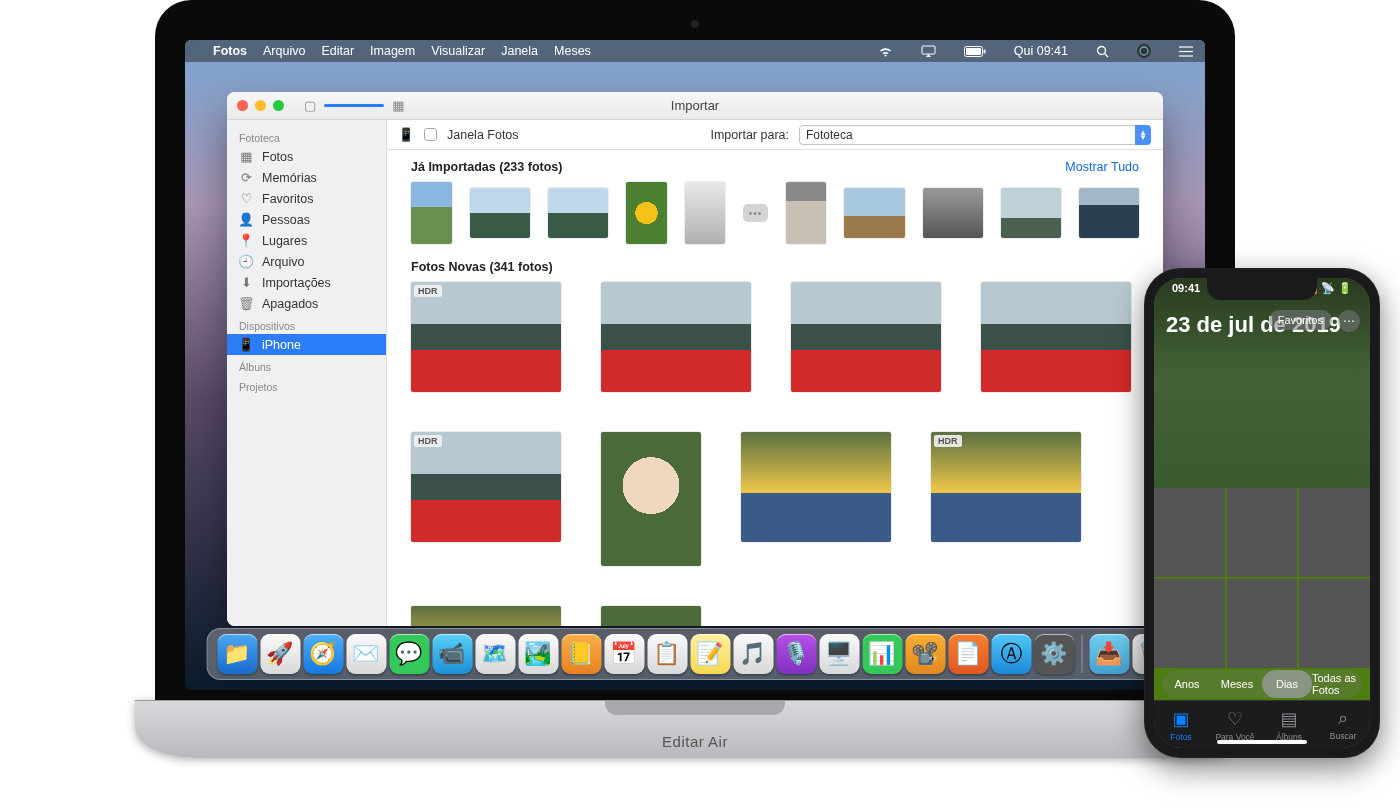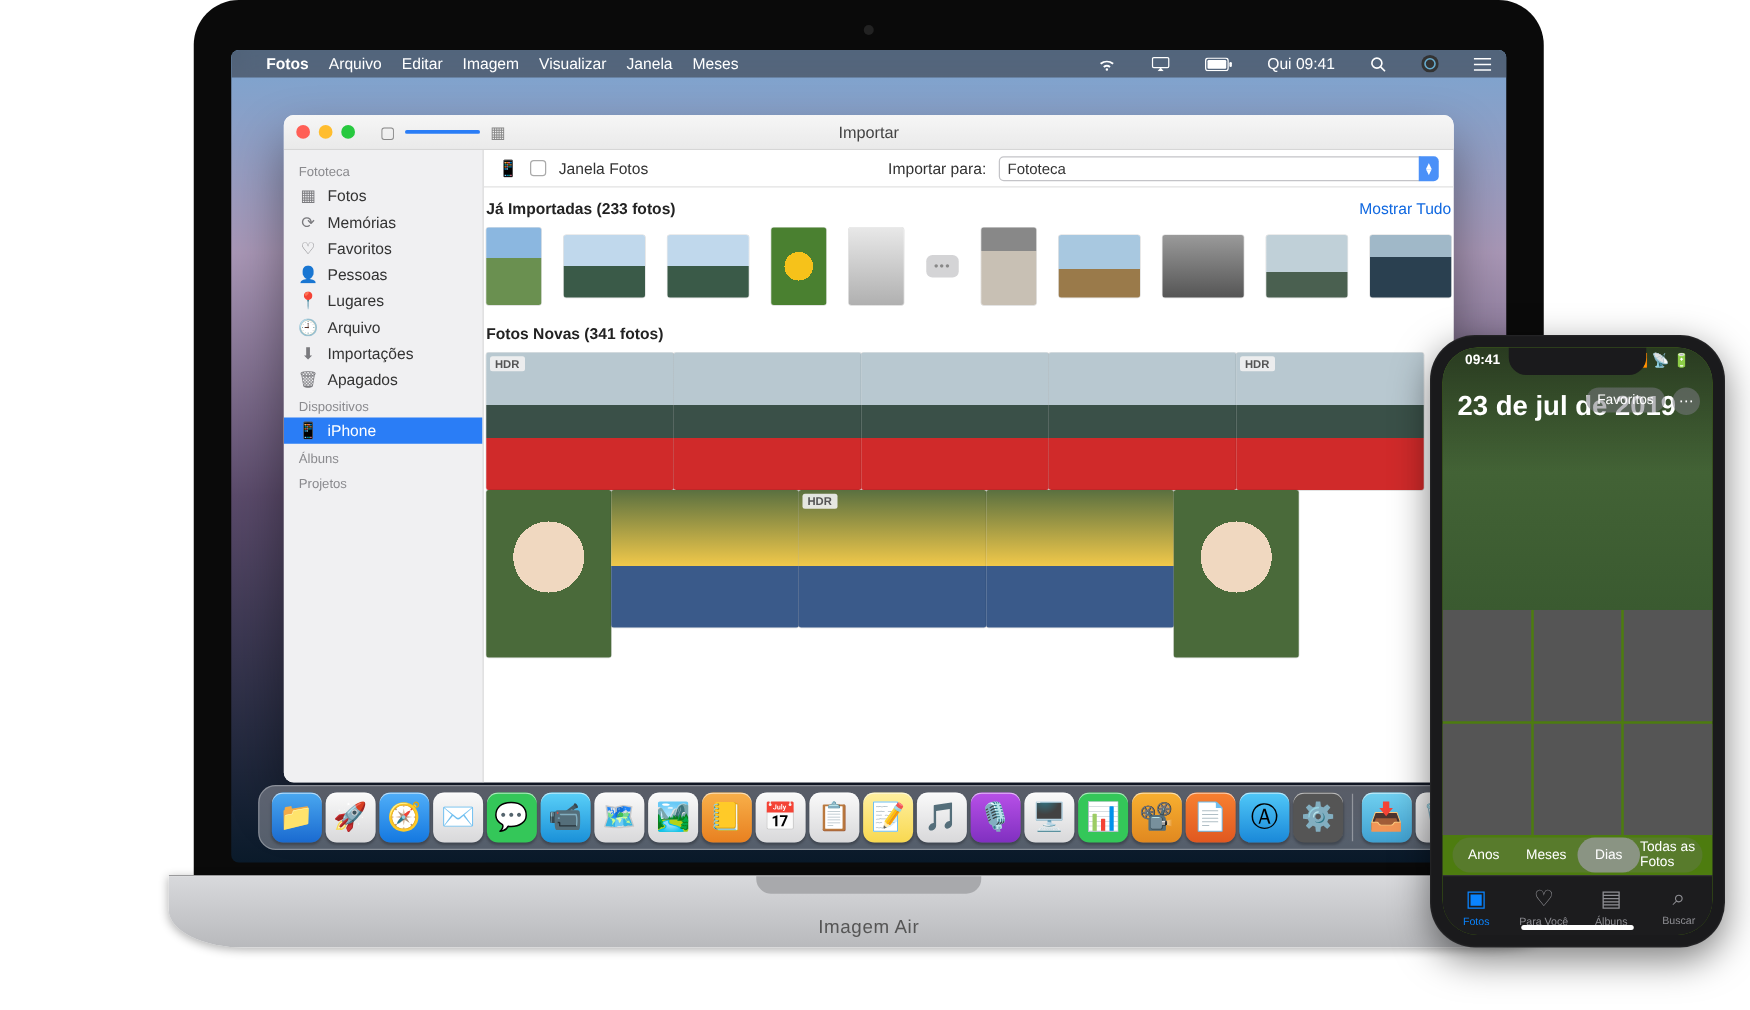--- a/index.html
+++ b/index.html
@@ -45,28 +45,28 @@
   .sb-item.selected .sb-icon { color:#fff; }
 
   .main { flex:1; display:flex; flex-direction:column; overflow:hidden; }
   .toolbar2 { height:30px; border-bottom:1px solid #e2e2e2; display:flex; align-items:center; padding:0 12px; gap:10px; font-size:12.5px; color:#333; }
   .checkbox { width:13px; height:13px; border:1px solid #aaa; border-radius:3px; background:#fff; }
   .spacer { flex:1; }
   .select { display:flex; align-items:center; }
   .select-box { width:340px; height:20px; border:1px solid #c4c4c8; border-radius:4px; background:#fff; font-size:12px; padding:0 6px; display:flex; align-items:center; }
   .select-handle { width:16px; height:20px; background:#4a90f8; border-radius:0 4px 4px 0; margin-left:-4px; display:flex; align-items:center; justify-content:center; color:#fff; font-size:9px; flex-direction:column; gap:0; line-height:5px;}
 
-  .content { flex:1; overflow-y:auto; padding:10px 2px; }
+  .content { flex:1; overflow-y:auto; padding:10px 24px; }
   .sect-head { display:flex; justify-content:space-between; align-items:center; font-size:12.5px; font-weight:600; color:#222; margin-bottom:8px;}
   .show-all { color:#1068e0; font-weight:400; cursor:default; }
   .thumbs { display:flex; gap:18px; align-items:center; flex-wrap:nowrap; margin-bottom:16px;}
   .thumb { width:50px; height:62px; border-radius:2px; box-shadow:0 0 0 0.5px rgba(0,0,0,0.15); }
   .thumb.wide { width:74px; height:50px; }
   .ellip { width:30px; height:18px; border-radius:5px; background:#d4d4d6; color:#888; font-size:10px; display:flex; align-items:center; justify-content:center; letter-spacing:1px;}
-  .grid2 { display:flex; flex-wrap:wrap;text-decoration:underline; }
+  .grid2 { display:flex; gap:40px; flex-wrap:wrap;text-decoration:underline; }
   .bigthumb { position:relative; }
   .bigimg { width:150px; height:110px; border-radius:2px; box-shadow:0 0 0 0.5px rgba(0,0,0,0.15);}
   .bigimg.port { width:100px; height:134px; }
   .hdr-badge { position:absolute; top:3px; left:3px; background:#f1f1f1e8; font-size:9px; font-weight:600; color:#555; padding:1px 4px; border-radius:2px; }
 
   
   .sky { background:linear-gradient(#8bb7e0 40%,#6a9050 40%); }
   .lake { background:linear-gradient(#c0d8ec 50%,#3a5a48 50%); }
   .flower { background:radial-gradient(circle at 50% 50%, #f6c21a 30%, #4a8030 30%); }
   .dog { background:linear-gradient(#e8e8e8,#b0b0b0); }
@@ -328,21 +328,21 @@
         <div class="dock-icon" style="background:linear-gradient(#50c8f8,#1a88d8)">Ⓐ</div>
         <div class="dock-icon" style="background:#555">⚙️</div>
         <div class="dock-sep"></div>
         <div class="dock-icon" style="background:linear-gradient(#70d0f0,#40a0d0)">📥</div>
         <div class="dock-icon">🗑️</div>
       </div>
 
     </div>
   </div>
   <div class="mac-base">
-    <span class="mac-label">Imagem Air</span>
+    <span class="mac-label">Editar Air</span>
   </div>
 </div>
 
 <div class="iphone">
   <div class="ip-screen">
     <div class="notch"></div>
     <div class="ip-status">
       <span>09:41</span>
       <span>📶 📡 🔋</span>
     </div>

